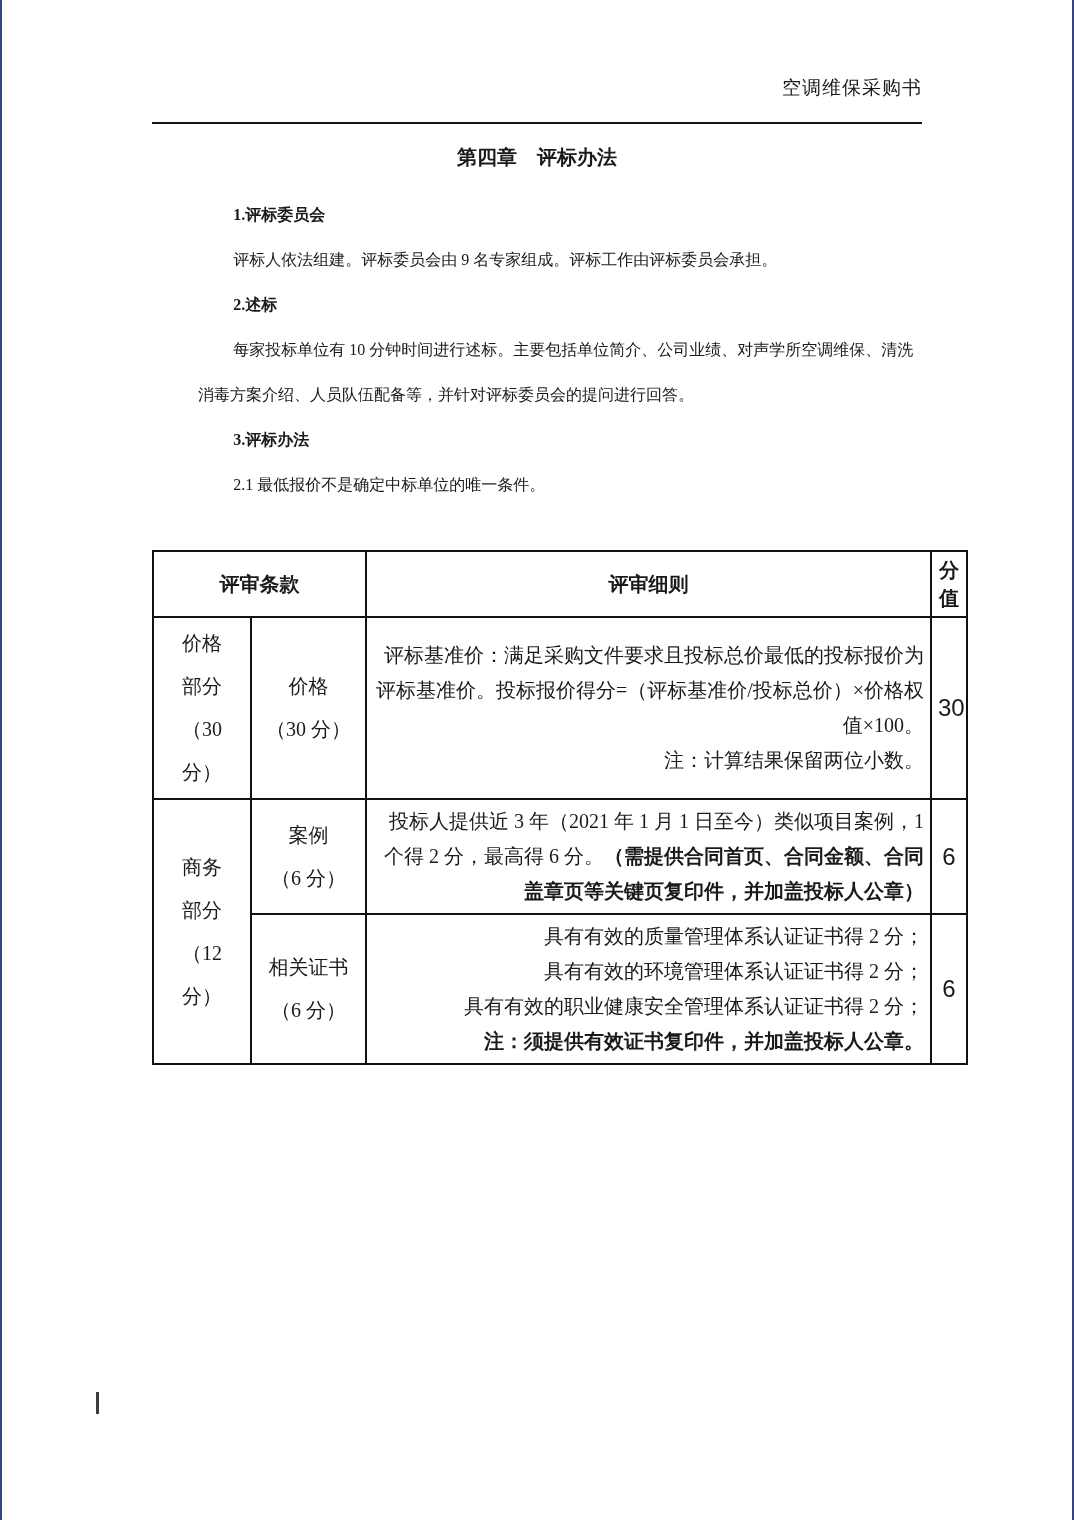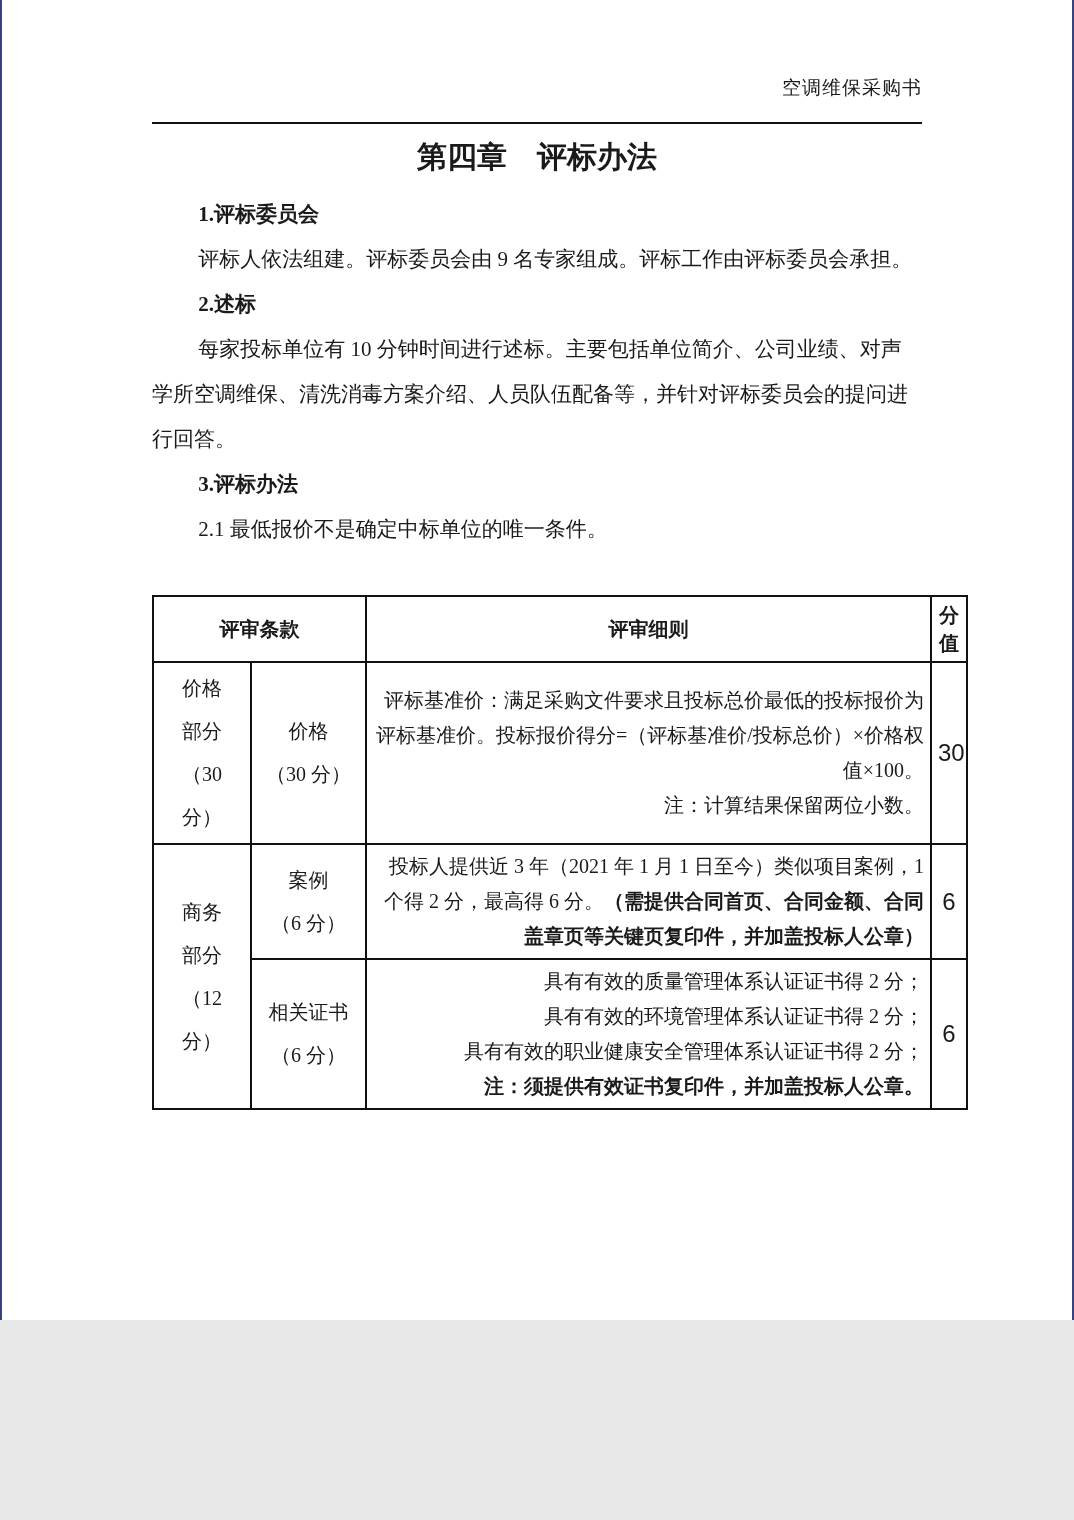--- a/index.html
+++ b/index.html
@@ -1,37 +1,37 @@
 <!DOCTYPE html>
 <html><head>
 <meta charset="utf-8">
 <style>
   html,body { margin:0; padding:0; background:#e8e8e8; }
   .page {
     position:relative;
-    width:1074px; height:1320px;
+    width:1074px; height:1520px;
     margin:0 auto;
     background:#ffffff;
     font-family:"Liberation Serif","DejaVu Serif",serif;
     color:#1a1a1a;
     overflow:hidden;
     box-sizing:border-box;
   }
   .edge { position:absolute; top:0; bottom:0; width:2px; }
   .edge-left { left:0; }
   .edge-right { right:0; }
 
   .doc { position:absolute; left:152px; top:78px; width:770px; }
 
   .doc-header { text-align:right; font-size:19px; line-height:20px; letter-spacing:1px; }
   .header-rule { height:0; border-bottom:2px solid #111; margin-top:24px; }
 
-  .chapter-title { text-align:center; font-size:30px; font-weight:bold; margin-top:16px; line-height:34px; }
+  .chapter-title { text-align:center; font-size:20px; font-weight:bold; margin-top:16px; line-height:34px; }
 
-  .body-text { margin-top:18px; font-size:21px; line-height:45px; }
+  .body-text { margin-top:18px; font-size:16px; line-height:45px;margin-left:46px; }
   .body-text p { margin:0; text-indent:2.2em; }
   .sec-heading { font-weight:bold; }
 
   table.eval { border-collapse:collapse; table-layout:fixed; width:814px; margin-top:43px; font-size:20px; }
   table.eval th, table.eval td { border:2px solid #111; padding:4px 6px; vertical-align:middle; box-sizing:border-box; }
   table.eval th { font-weight:bold; text-align:center; height:66px; line-height:28px; }
   .col-a { width:98px; } .col-b { width:115px; } .col-c { width:565px; } .col-d { width:36px; }
 
   td.cat-cell, td.sub-cell { text-align:center; line-height:43px; }
   td.score-cell { text-align:center; font-family:"Liberation Sans","DejaVu Sans",sans-serif; font-size:24px; }

